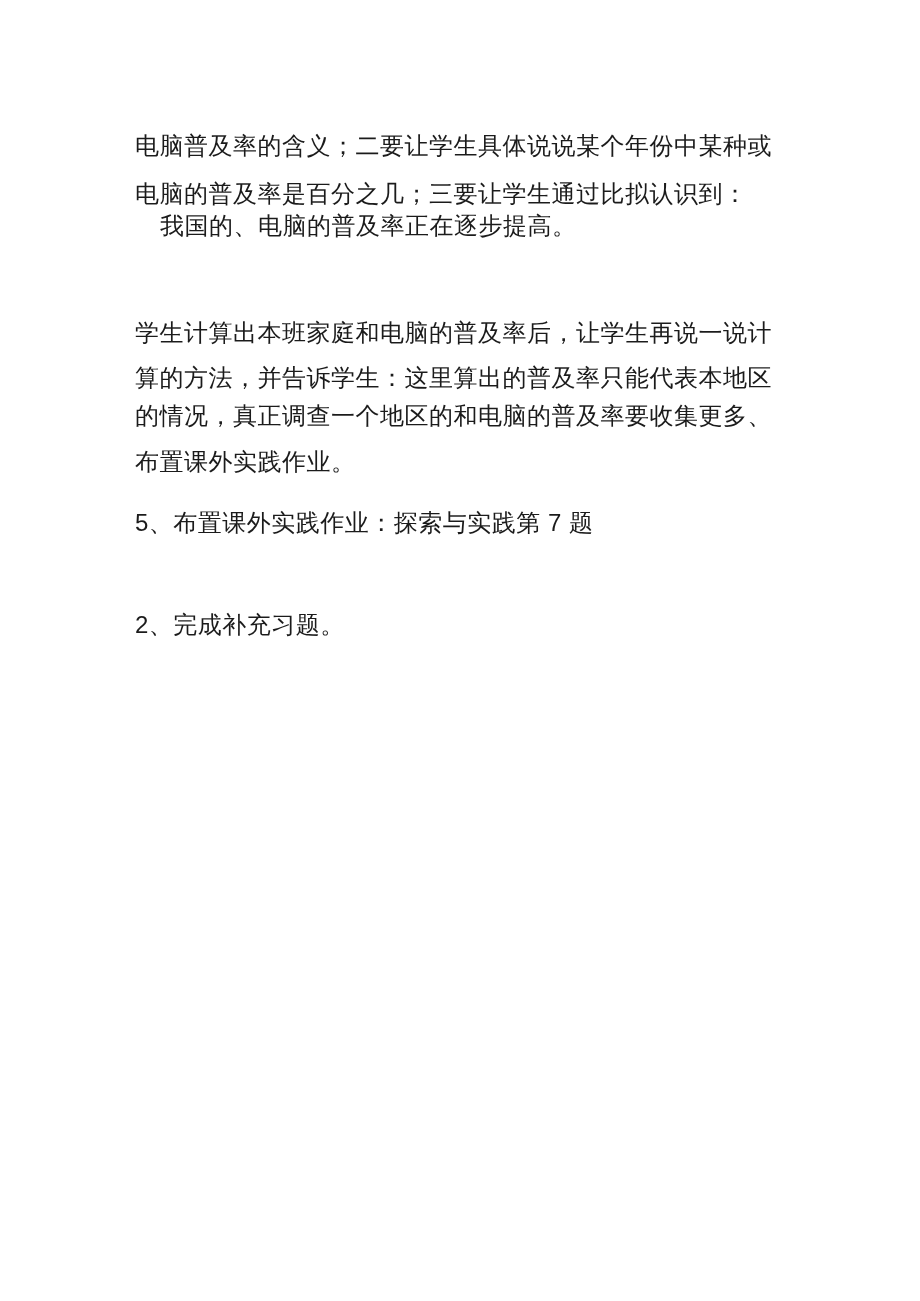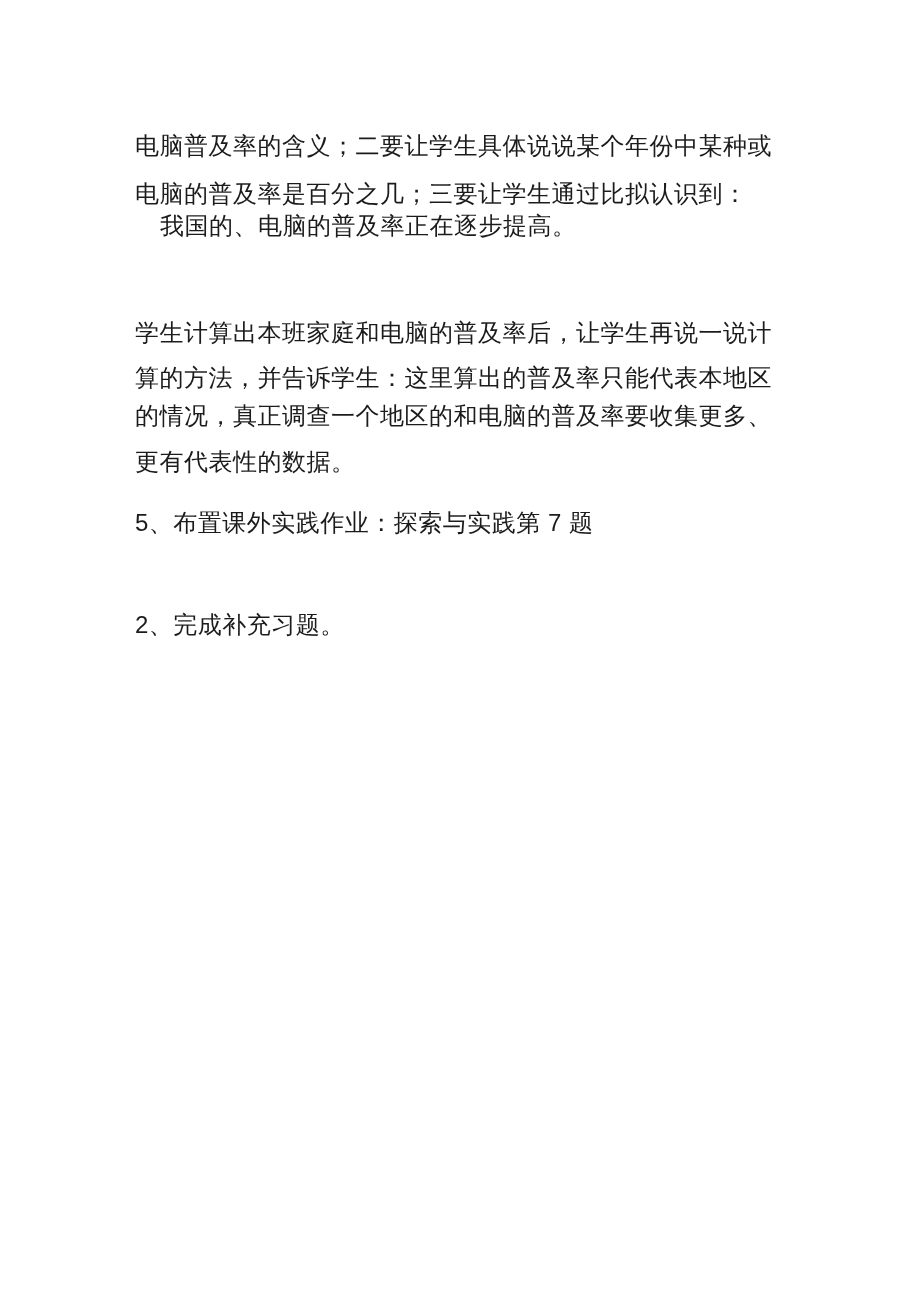--- a/index.html
+++ b/index.html
@@ -40,17 +40,17 @@
 <body>
 
 <div class="page">
   <div class="line l1">电脑普及率的含义；二要让学生具体说说某个年份中某种或</div>
   <div class="line l2">电脑的普及率是百分之几；三要让学生通过比拟认识到：</div>
   <div class="line l3">我国的、电脑的普及率正在逐步提高。</div>
 
   <div class="line l4">学生计算出本班家庭和电脑的普及率后，让学生再说一说计</div>
   <div class="line l5">算的方法，并告诉学生：这里算出的普及率只能代表本地区</div>
   <div class="line l6">的情况，真正调查一个地区的和电脑的普及率要收集更多、</div>
-  <div class="line l7">更有代表性的数据。</div>
+  <div class="line l7">布置课外实践作业。</div>
 
   <div class="line l8">5、布置课外实践作业：探索与实践第 7 题</div>
   <div class="line l9">2、完成补充习题。</div>
 </div>
 
 </body></html>

